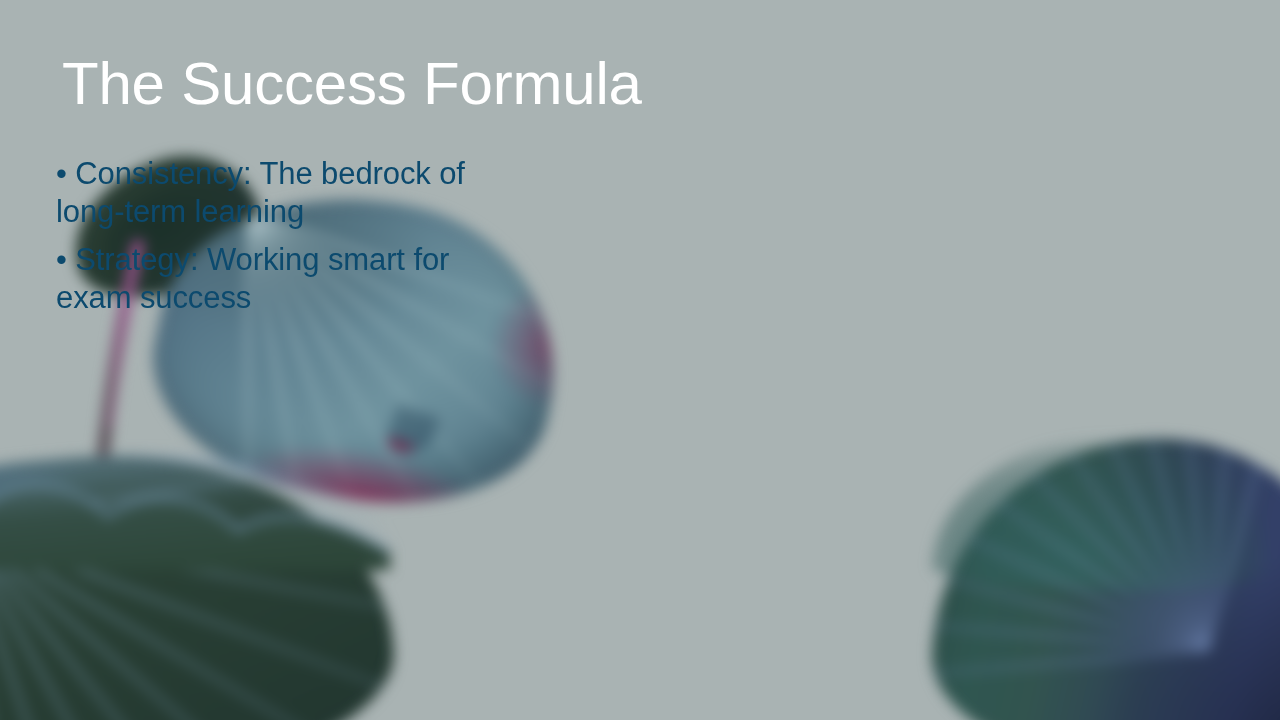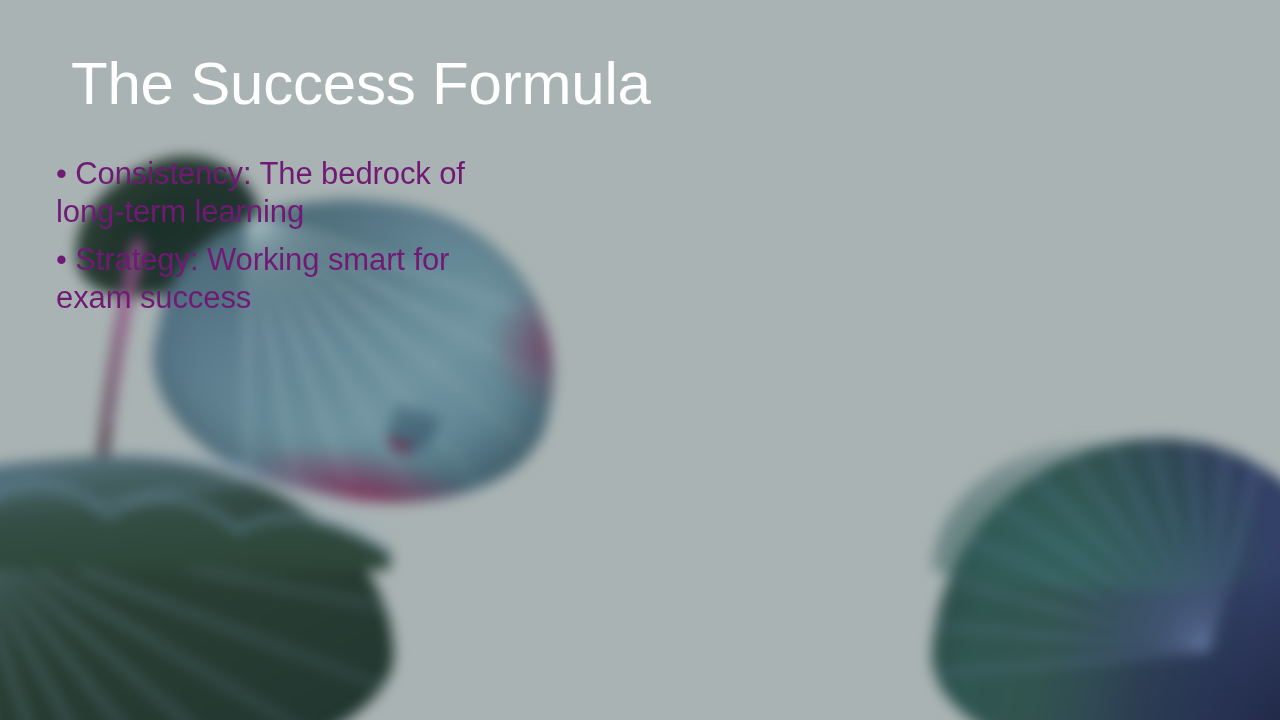--- a/index.html
+++ b/index.html
@@ -238,37 +238,37 @@
     background: radial-gradient(ellipse at 70% 80%, rgba(16,22,44,0.55), rgba(16,22,44,0) 70%);
   }
 
   
   .content {
     position: relative;
     z-index: 2;
   }
   .slide-title {
     position: absolute;
-    left: 71px;
+    left: 62px;
     top: 52px;
     font-size: 60px;
     line-height: 1.08;
     font-weight: 300;
     letter-spacing: -0.2px;
     color: #ffffff;
     white-space: nowrap;
   }
   .bullets {
     position: absolute;
     left: 56px;
     top: 155px;
     width: 600px;
   }
   .bullet {
-    color: #701a75;
+    color: #0c4a6e;
     font-size: 31px;
     line-height: 38px;
     font-weight: 300;
     letter-spacing: -0.1px;
     margin-bottom: 10px;
     white-space: pre-line;
   }
   .bullet:last-child { margin-bottom: 3px; }
 </style>
 </head>

